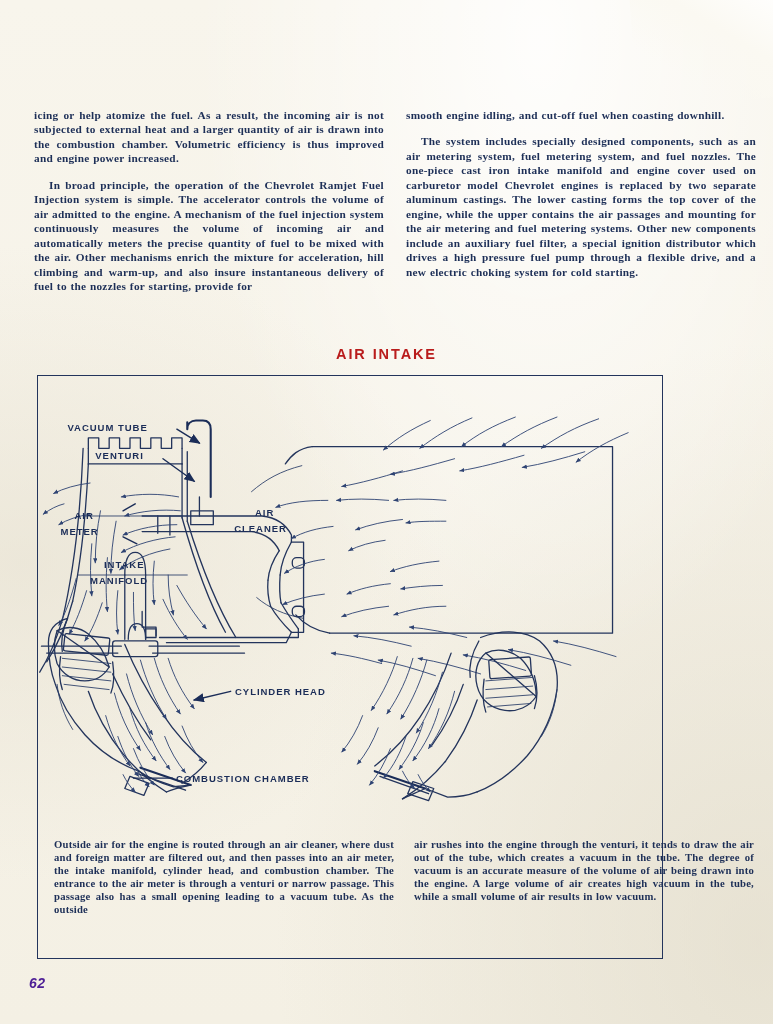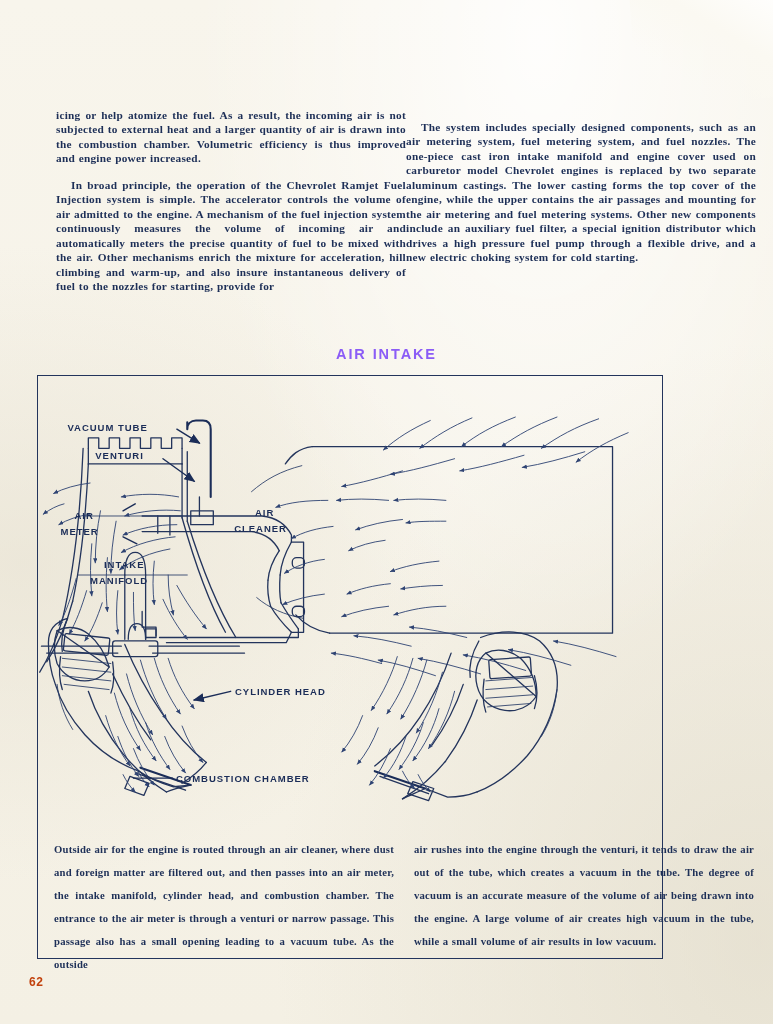--- a/index.html
+++ b/index.html
@@ -24,40 +24,40 @@
     position:absolute;top:-8px;right:-10px;width:150px;height:110px;
     background:linear-gradient(215deg, #ffffff 0%, #fbf9f2 38%, rgba(246,243,233,0) 72%);
     transform:rotate(-4deg);
     pointer-events:none;
   }
   .page{position:absolute;inset:0;}
 
   
   .cols{
     position:absolute;left:34px;top:108px;width:722px;
-    display:flex;justify-content:flex-end;
+    display:flex;gap:22px;justify-content:flex-end;
   }
   .col{width:350px;}
   .col p{
     margin:0;
     color:#1d2f57;
     font-size:11.3px;
     line-height:14.45px;
     text-align:justify;
     letter-spacing:.25px;
     word-spacing:.6px;
     font-weight:600;
   }
   .col p.indent{text-indent:15px;margin-top:12px;}
 
   
   .sec-title{
     position:absolute;left:0;right:0;top:346px;
     text-align:center;
-    color:#8b5cf6;
+    color:#b91c1c;
     font-family:"Liberation Sans", sans-serif;
     font-weight:700;
     font-size:14.5px;
     letter-spacing:1.9px;
   }
 
   
   .figure{
     position:absolute;left:37px;top:375px;width:626px;height:584px;
     border:1.6px solid #23345c;
@@ -66,31 +66,32 @@
   }
   .figure svg{display:block;width:100%;height:100%;}
 
   
   .caption{
     position:absolute;left:54px;top:838px;width:700px;
     display:flex;gap:20px;
   }
   .caption .col{width:340px;}
   .caption .col p{
-    font-size:10.7px;line-height:23px;letter-spacing:.2px;
+    font-size:10.7px;line-height:13px;letter-spacing:.2px;
   }
 
   
   .page-num{
     position:absolute;left:29px;top:975px;
-    color:#c2410c;
+    color:#4c1d95;
     font-family:"Liberation Sans", sans-serif;
     font-weight:700;
-    font-size:12px;
+    font-size:14px;
     letter-spacing:.5px;
+    font-style:italic;
   }
 
   
   .lbl{
     font-family:"Liberation Sans", sans-serif;
     font-weight:700;
     fill:#1b2d58;
     letter-spacing:1.1px;
   }
   .lbl-11{font-size:11px;}
@@ -108,20 +109,21 @@
 <div class="corner-fold"></div>
 
 <div class="page">
 
   <div class="cols">
     <div class="col">
       <p>icing or help atomize the fuel. As a result, the incoming air is not subjected to external heat and a larger quantity of air is drawn into the combustion chamber. Volumetric efficiency is thus improved and engine power increased.</p>
       <p class="indent">In broad principle, the operation of the Chevrolet Ramjet Fuel Injection system is simple. The accelerator controls the volume of air admitted to the engine. A mechanism of the fuel injection system continuously measures the volume of incoming air and automatically meters the precise quantity of fuel to be mixed with the air. Other mechanisms enrich the mixture for acceleration, hill climbing and warm-up, and also insure instantaneous delivery of fuel to the nozzles for starting, provide for</p>
     </div>
     <div class="col">
+      <p>smooth engine idling, and cut-off fuel when coasting downhill.</p>
       <p class="indent">The system includes specially designed components, such as an air metering system, fuel metering system, and fuel nozzles. The one-piece cast iron intake manifold and engine cover used on carburetor model Chevrolet engines is replaced by two separate aluminum castings. The lower casting forms the top cover of the engine, while the upper contains the air passages and mounting for the air metering and fuel metering systems. Other new components include an auxiliary fuel filter, a special ignition distributor which drives a high pressure fuel pump through a flexible drive, and a new electric choking system for cold starting.</p>
     </div>
   </div>
 
   <div class="sec-title">AIR INTAKE</div>
 
   <div class="figure">
   <svg viewBox="0 0 719 584" xmlns="http://www.w3.org/2000/svg">
     <defs>
       <marker id="ah" markerWidth="7" markerHeight="7" refX="6" refY="3" orient="auto">

